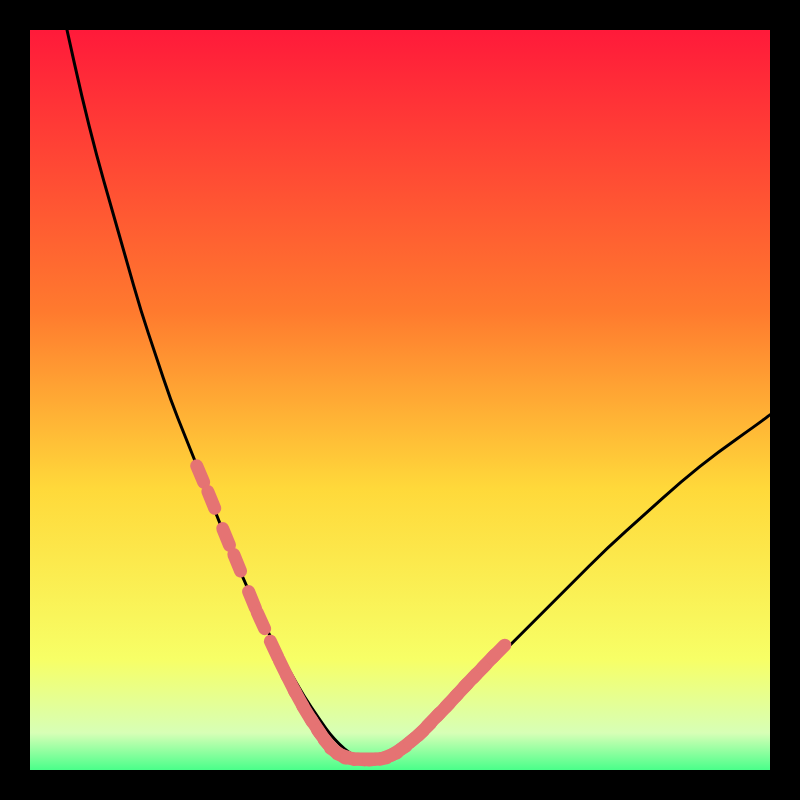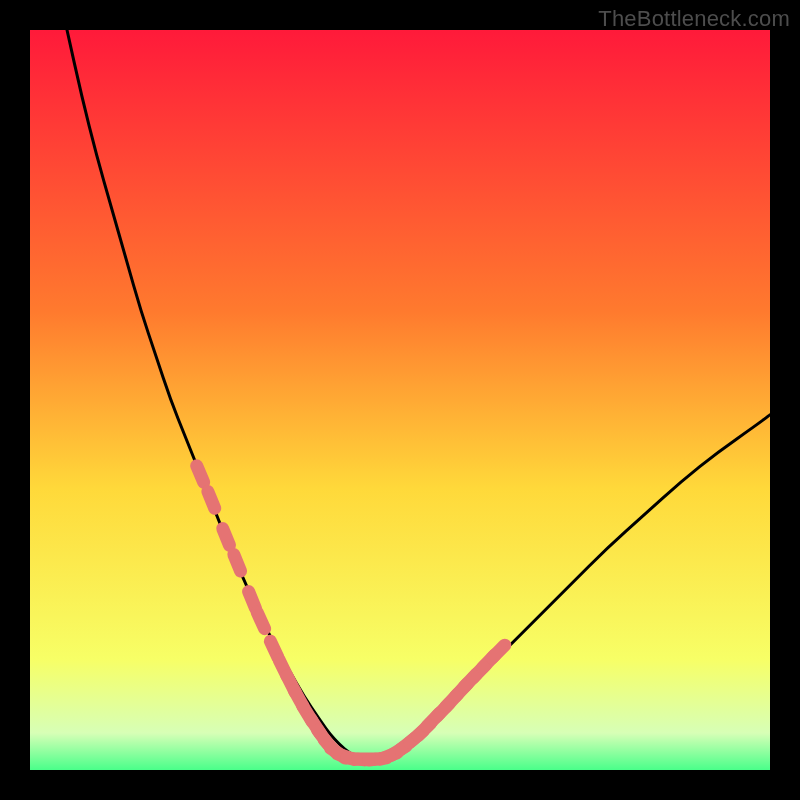--- a/index.html
+++ b/index.html
@@ -33,21 +33,20 @@
     font-size: 22px;
     font-weight: 500;
     letter-spacing: 0.2px;
   }
   svg { display: block; }
 </style>
 </head>
 <body>
 
 <div class="frame">
-  <div class="watermark">TheBottleneck.com</div>
 
   <div class="plot">
     <svg id="chart-svg" width="740" height="740" viewBox="0 0 740 740" preserveAspectRatio="none">
       <defs>
         <linearGradient id="bg-grad" x1="0" y1="0" x2="0" y2="1">
           <stop id="g0" offset="0%" stop-color="#ff1a3a"></stop>
           <stop id="g1" offset="38%" stop-color="#ff7a2e"></stop>
           <stop id="g2" offset="62%" stop-color="#ffd93a"></stop>
           <stop id="g3" offset="85%" stop-color="#f7ff66"></stop>
           <stop id="g4" offset="95%" stop-color="#d7ffb6"></stop>

